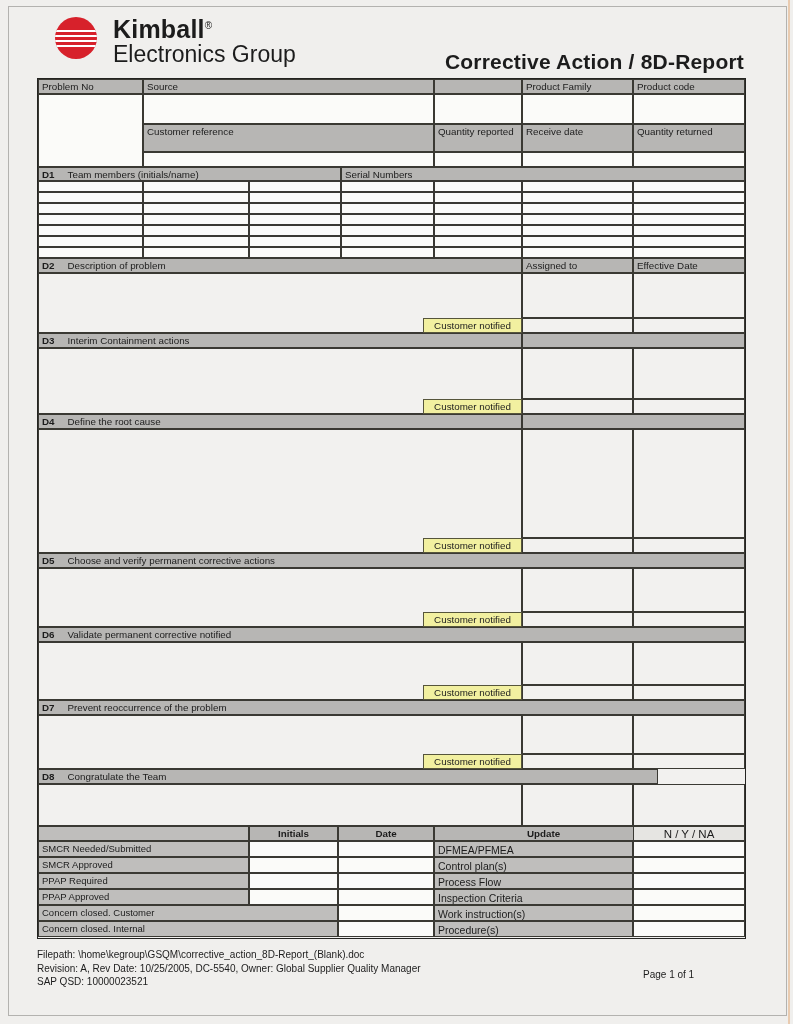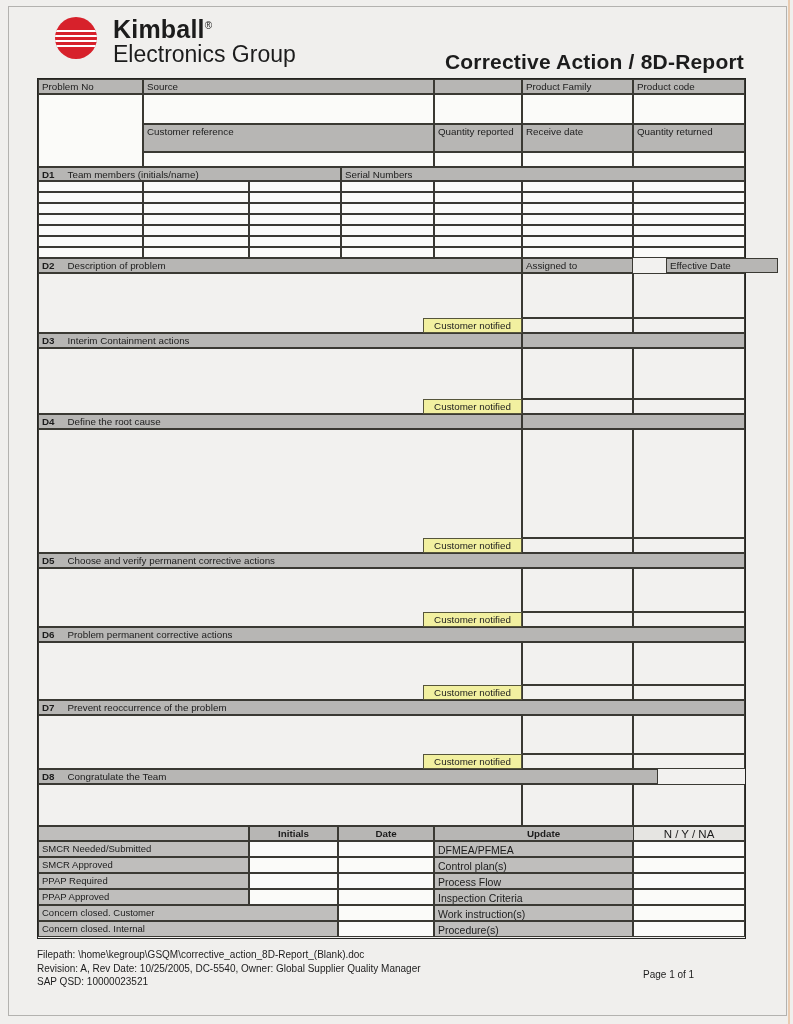--- a/index.html
+++ b/index.html
@@ -132,21 +132,21 @@
         <div class="cell w" style="left: 105px; top: 66px; width: 106px; height: 11px;"></div>
         <div class="cell w" style="left: 211px; top: 66px; width: 92px; height: 11px;"></div>
         <div class="cell w" style="left: 303px; top: 66px; width: 93px; height: 11px;"></div>
         <div class="cell w" style="left: 396px; top: 66px; width: 88px; height: 11px;"></div>
         <div class="cell w" style="left: 484px; top: 66px; width: 111px; height: 11px;"></div>
         <div class="cell w" style="left: 595px; top: 66px; width: 112px; height: 11px;"></div>
       </div>
 
     <div class="cell h dh" style="left:0;top:179px;width:484px;height:15px;"><b>D2</b><span class="t">Description of problem</span></div>
     <div class="cell h" style="left:484px;top:179px;width:111px;height:15px;">Assigned to</div>
-    <div class="cell h" style="left:628px;top:179px;width:112px;height:15px;">Effective Date</div>
+    <div class="cell h" style="left:595px;top:179px;width:112px;height:15px;">Effective Date</div>
     <div class="cell c" style="left:0;top:194px;width:484px;height:60px;"></div>
     <div class="cell c" style="left:484px;top:194px;width:111px;height:45px;"></div>
     <div class="cell c" style="left:595px;top:194px;width:112px;height:45px;"></div>
     <div class="cell c" style="left:484px;top:239px;width:111px;height:15px;"></div>
     <div class="cell c" style="left:595px;top:239px;width:112px;height:15px;"></div>
     <div class="yellow" style="left:385px;top:239px;width:99px;height:15px;">Customer notified</div>
 
     <div class="cell h dh" style="left:0;top:254px;width:484px;height:15px;"><b>D3</b><span class="t">Interim Containment actions</span></div>
     <div class="cell h" style="left:484px;top:254px;width:223px;height:15px;"></div>
     <div class="cell c" style="left:0;top:269px;width:484px;height:66px;"></div>
@@ -166,21 +166,21 @@
     <div class="yellow" style="left:385px;top:459px;width:99px;height:15px;">Customer notified</div>
 
     <div class="cell h dh" style="left:0;top:474px;width:707px;height:15px;"><b>D5</b><span class="t">Choose and verify permanent corrective actions</span></div>
     <div class="cell c" style="left:0;top:489px;width:484px;height:59px;"></div>
     <div class="cell c" style="left:484px;top:489px;width:111px;height:44px;"></div>
     <div class="cell c" style="left:595px;top:489px;width:112px;height:44px;"></div>
     <div class="cell c" style="left:484px;top:533px;width:111px;height:15px;"></div>
     <div class="cell c" style="left:595px;top:533px;width:112px;height:15px;"></div>
     <div class="yellow" style="left:385px;top:533px;width:99px;height:15px;">Customer notified</div>
 
-    <div class="cell h dh" style="left:0;top:548px;width:707px;height:15px;"><b>D6</b><span class="t">Problem permanent corrective actions</span></div>
+    <div class="cell h dh" style="left:0;top:548px;width:707px;height:15px;"><b>D6</b><span class="t">Validate permanent corrective notified</span></div>
     <div class="cell c" style="left:0;top:563px;width:484px;height:58px;"></div>
     <div class="cell c" style="left:484px;top:563px;width:111px;height:43px;"></div>
     <div class="cell c" style="left:595px;top:563px;width:112px;height:43px;"></div>
     <div class="cell c" style="left:484px;top:606px;width:111px;height:15px;"></div>
     <div class="cell c" style="left:595px;top:606px;width:112px;height:15px;"></div>
     <div class="yellow" style="left:385px;top:606px;width:99px;height:15px;">Customer notified</div>
 
     <div class="cell h dh" style="left:0;top:621px;width:707px;height:15px;"><b>D7</b><span class="t">Prevent  reoccurrence of the problem</span></div>
     <div class="cell c" style="left:0;top:636px;width:484px;height:54px;"></div>
     <div class="cell c" style="left:484px;top:636px;width:111px;height:39px;"></div>

